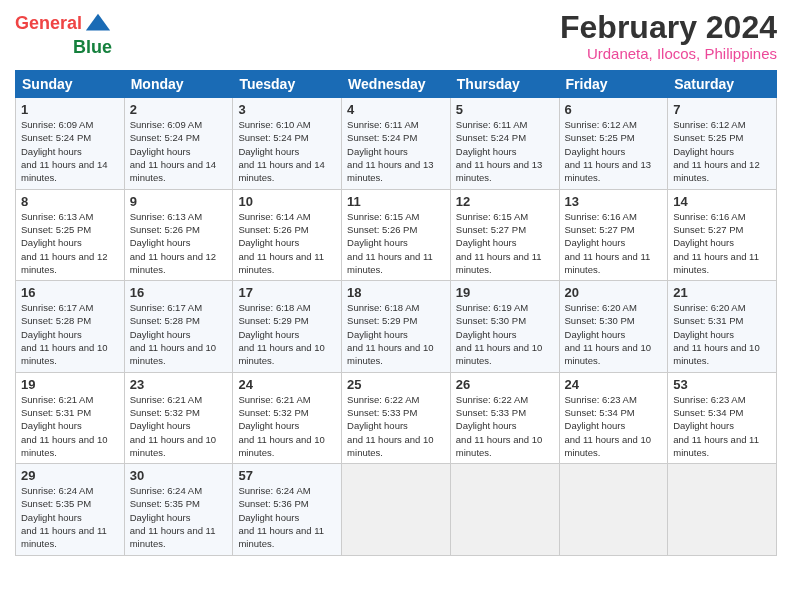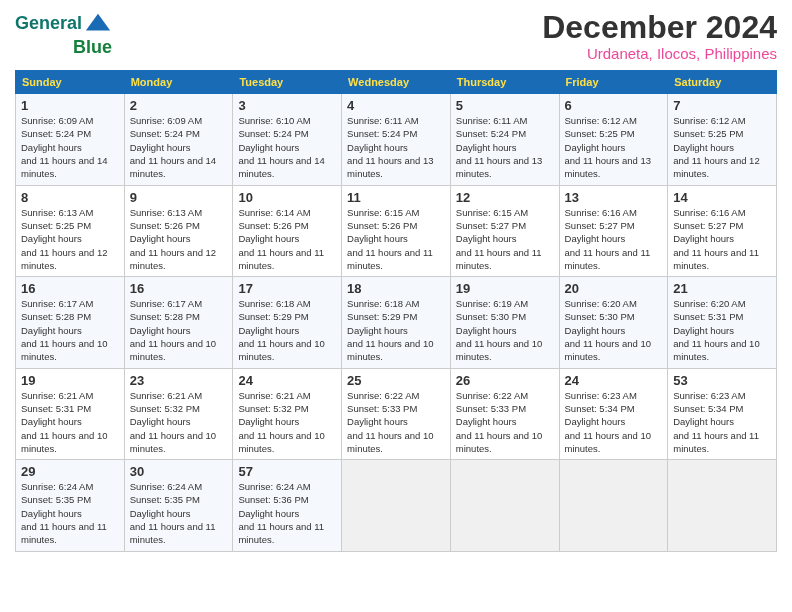--- a/index.html
+++ b/index.html
@@ -26,21 +26,21 @@
       align-items: center;
       gap: 0;
     }
     .logo-text {
       font-size: 18px;
       font-weight: bold;
       color: #333;
       line-height: 1.1;
     }
     .logo-text span {
-      color: #0f766e;
+      color: #ef4444;
     }
     .logo-icon {
       width: 28px;
       height: 28px;
       margin-left: 2px;
     }
     .title-section {
       text-align: right;
     }
     .month-title {
@@ -53,24 +53,24 @@
       font-size: 15px;
       color: #ec4899;
     }
     table {
       width: 100%;
       border-collapse: collapse;
       table-layout: fixed;
     }
     thead tr th {
       background-color: #1a6bb5;
-      color: #fde047;
+      color: #ffffff;
       text-align: left;
       padding: 5px 6px;
-      font-size: 11px;
+      font-size: 14px;
       font-weight: bold;
       border: 1px solid #1a6bb5;
     }
     tbody tr td {
       border: 1px solid #ccc;
       vertical-align: top;
       padding: 4px 5px;
       font-size: 10px;
       color: #333;
       background: #fff;
@@ -109,21 +109,21 @@
           <svg class="logo-icon" viewBox="0 0 30 30" fill="none" xmlns="http://www.w3.org/2000/svg">
             <polygon points="15,4 28,22 2,22" fill="#1a6bb5"></polygon>
           </svg>
         </div>
         <div style="display:flex;justify-content:flex-end;">
           <span class="logo-text" style="color:#15803d;font-size:18px;font-weight:bold;">Blue</span>
         </div>
       </div>
     </div>
     <div class="title-section">
-      <div class="month-title">December 2024</div>
+      <div class="month-title">February 2024</div>
       <div class="location">Urdaneta, Ilocos, Philippines</div>
     </div>
   </div>
 
   <table>
     <thead>
       <tr>
         <th>Sunday</th>
         <th>Monday</th>
         <th>Tuesday</th>

